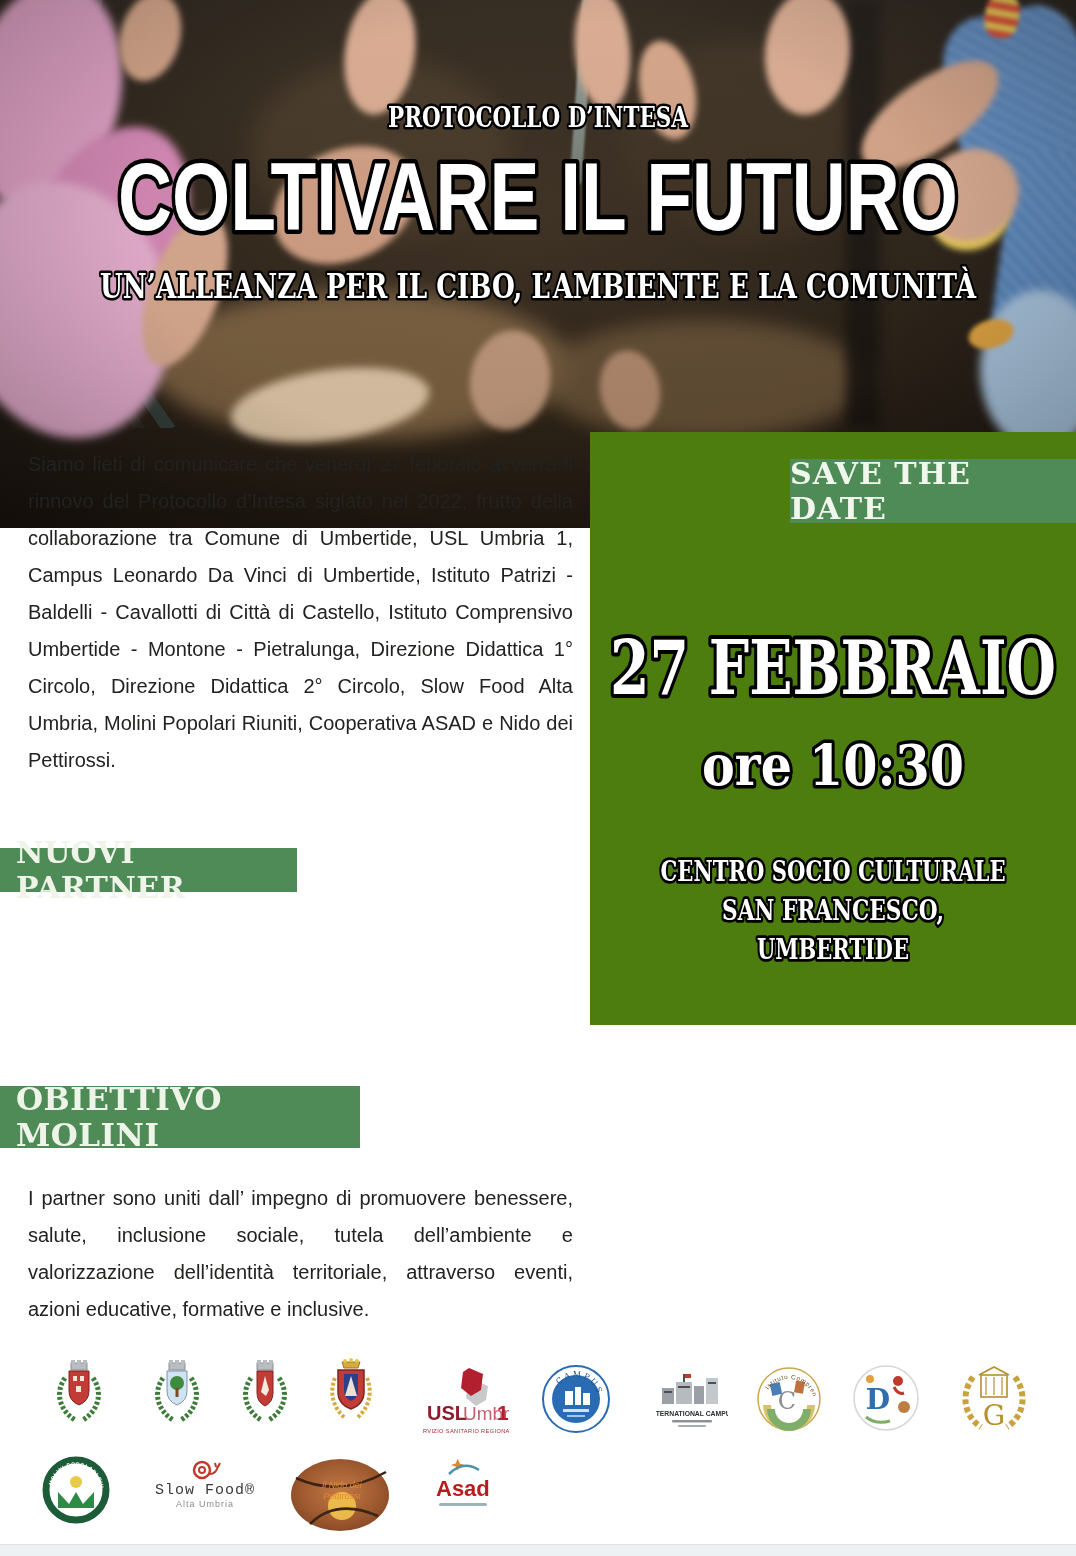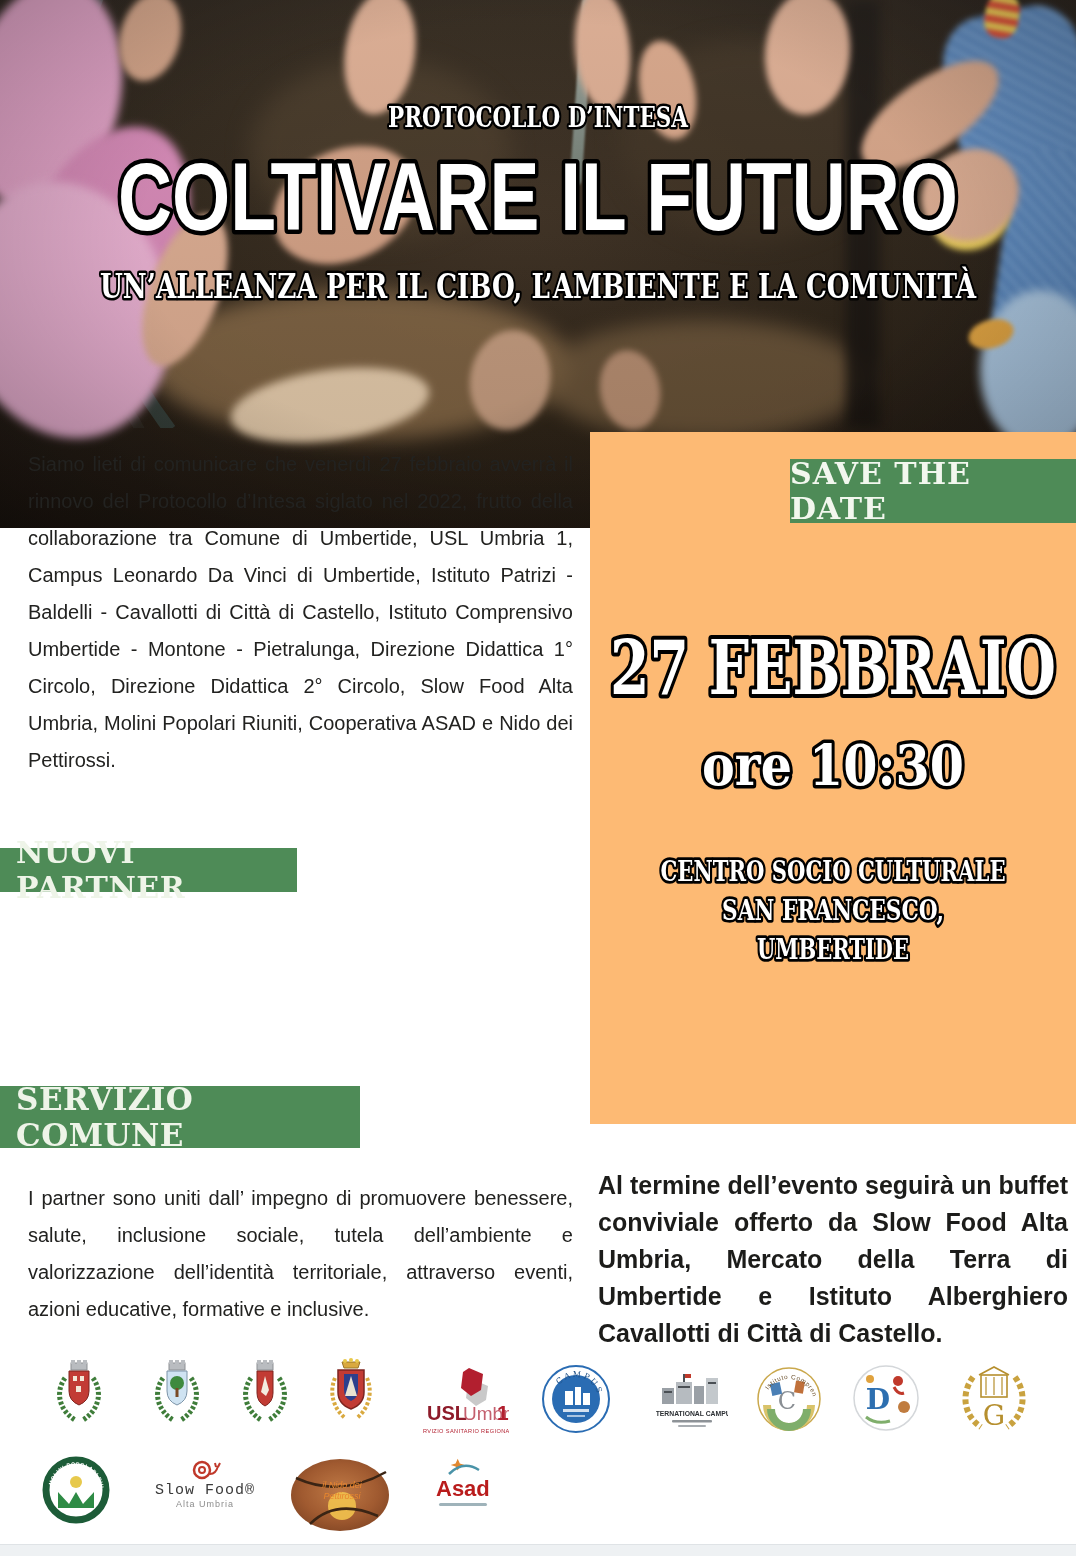--- a/index.html
+++ b/index.html
@@ -18,21 +18,21 @@
   .hero-text text, .panel svg text{paint-order:stroke;stroke-linejoin:round;}
 
   
   .body-par{position:absolute;left:28px;width:545px;font-size:20px;line-height:37px;
             text-align:justify;color:#222220;margin:0;}
   .sec-box{position:absolute;left:0;background:#4e8b57;color:#eef4e8;
            font-family:"DejaVu Serif",serif;font-weight:bold;display:flex;align-items:center;}
   .sec-box span{padding-left:16px;letter-spacing:.5px;}
 
   
-  .panel{position:absolute;left:590px;top:432px;width:486px;height:692px;background:#fdba74;}
+  .panel{position:absolute;left:590px;top:432px;width:486px;height:593px;background:#4d7c0f;}
   .std-badge{position:absolute;left:200px;top:27px;width:286px;height:64px;background:#4e8b57;
              color:#f2f7ee;font-family:"DejaVu Serif",serif;font-weight:bold;font-size:30px;
              display:flex;align-items:center;justify-content:center;letter-spacing:1px;}
   .panel svg{position:absolute;left:0;}
 
   
   .closing{position:absolute;left:598px;top:1167px;width:470px;font-size:25px;line-height:37px;
            font-weight:bold;text-align:justify;color:#1c1c1a;margin:0;}
 
   
@@ -99,42 +99,41 @@
     </svg>
   </div>
 
   <p class="body-par" style="top:446px;">Siamo lieti di comunicare che venerdì 27 febbraio avverrà il rinnovo del Protocollo d’Intesa siglato nel 2022, frutto della collaborazione tra Comune di Umbertide, USL Umbria 1, Campus Leonardo Da Vinci di Umbertide, Istituto Patrizi - Baldelli - Cavallotti di Città di Castello, Istituto Comprensivo Umbertide - Montone - Pietralunga, Direzione Didattica 1° Circolo, Direzione Didattica 2° Circolo, Slow Food Alta Umbria, Molini Popolari Riuniti, Cooperativa ASAD e Nido dei Pettirossi.</p>
 
   <div class="sec-box" style="top:848px;width:297px;height:44px;font-size:30px;">
     <span>NUOVI PARTNER</span>
   </div>
 
   <div class="sec-box" style="top:1086px;width:360px;height:62px;font-size:31px;">
-    <span>SERVIZIO COMUNE</span>
+    <span>OBIETTIVO MOLINI</span>
   </div>
   <p class="body-par" style="top:1180px;">I partner sono uniti dall’ impegno di promuovere benessere, salute, inclusione sociale, tutela dell’ambiente e valorizzazione dell’identità territoriale, attraverso eventi, azioni educative, formative e inclusive.</p>
 
   <div class="panel">
     <div class="std-badge">
       <span>SAVE THE DATE</span>
     </div>
     <svg width="486" height="90" viewBox="0 0 486 90" style="top:196px;">
       <text x="243" y="66" text-anchor="middle" font-family="DejaVu Serif, serif" font-weight="bold" font-size="74" fill="#ffffff" stroke="#000000" stroke-width="8" textLength="446" lengthAdjust="spacingAndGlyphs">27 FEBBRAIO</text>
     </svg>
     <svg width="486" height="64" viewBox="0 0 486 64" style="top:301px;">
       <text x="243" y="52" text-anchor="middle" font-family="DejaVu Serif, serif" font-weight="bold" font-size="56" fill="#ffffff" stroke="#000000" stroke-width="7" textLength="262" lengthAdjust="spacingAndGlyphs">ore 10:30</text>
     </svg>
     <svg width="486" height="130" viewBox="0 0 486 130" style="top:413px;">
       <text x="243" y="36" text-anchor="middle" font-family="DejaVu Serif, serif" font-weight="bold" font-size="27.5" fill="#ffffff" stroke="#000000" stroke-width="5.5" textLength="345" lengthAdjust="spacingAndGlyphs">CENTRO SOCIO CULTURALE</text>
       <text x="243" y="75" text-anchor="middle" font-family="DejaVu Serif, serif" font-weight="bold" font-size="27.5" fill="#ffffff" stroke="#000000" stroke-width="5.5" textLength="222" lengthAdjust="spacingAndGlyphs">SAN FRANCESCO,</text>
       <text x="243" y="114" text-anchor="middle" font-family="DejaVu Serif, serif" font-weight="bold" font-size="27.5" fill="#ffffff" stroke="#000000" stroke-width="5.5" textLength="152" lengthAdjust="spacingAndGlyphs">UMBERTIDE</text>
     </svg>
   </div>
 
-  <p class="closing">Al termine dell’evento seguirà un buffet conviviale offerto da Slow Food Alta Umbria, Mercato della Terra di Umbertide e Istituto Alberghiero Cavallotti di Città di Castello.</p>
 
   <div>
 
     <div class="logo" style="left:53px;top:1360px;">
       <svg width="52" height="66" viewBox="0 0 52 66">
         <rect x="18" y="3" width="16" height="7" fill="#b9bcc0" stroke="#8d9094" stroke-width="1"></rect>
         <rect x="18" y="0" width="4" height="4" fill="#b9bcc0"></rect>
           <rect x="24" y="0" width="4" height="4" fill="#b9bcc0"></rect>
           <rect x="30" y="0" width="4" height="4" fill="#b9bcc0"></rect>
         <path d="M16 11 h20 v20 q0 10 -10 14 q-10 -4 -10 -14 Z" fill="#c23b34" stroke="#7e241f" stroke-width="1"></path>

